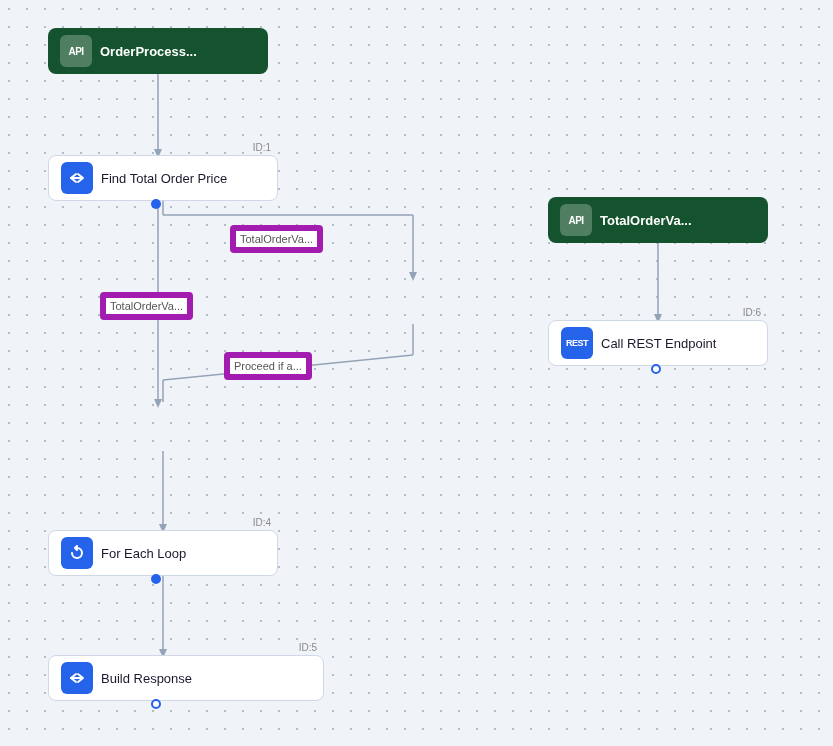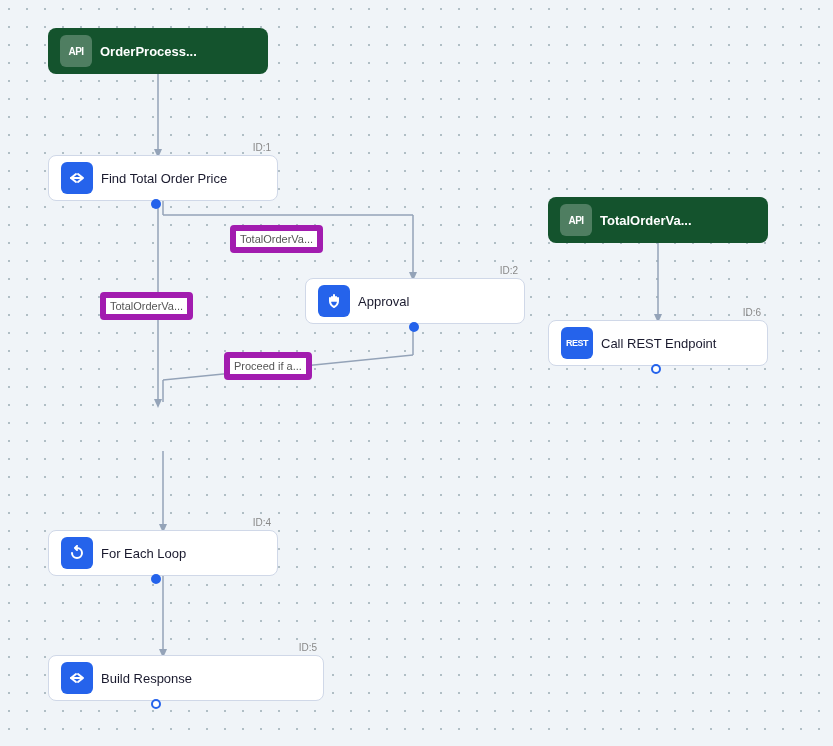--- a/index.html
+++ b/index.html
@@ -195,32 +195,20 @@
   </div>
 
   <div class="edge-label" style="left:230px; top:225px;">
     <span>TotalOrderVa...</span>
   </div>
 
   <div class="edge-label" style="left:100px; top:292px;">
     <span>TotalOrderVa...</span>
   </div>
 
-  <div class="node" style="left:305px; top:278px; width:220px; position:absolute;">
-    <span class="node-id">ID:2</span>
-    <div class="icon-badge">
-      <svg viewBox="0 0 16 16">
-
-        <path d="M8 2v6M6 4v4M4 5v3c0 3 2 5 4 6 2-1 4-3 4-6V5M10 4v4" stroke-linecap="round" stroke-linejoin="round"></path>
-      </svg>
-    </div>
-    <span class="node-label">Approval</span>
-
-    <div class="dot" style="left:108px; top:43px; transform:translateX(-50%);"></div>
-  </div>
 
   <div class="edge-label" style="left:224px; top:352px;">
     <span>Proceed if a...</span>
   </div>
 
 
   <div class="node" style="left:48px; top:530px; width:230px; position:absolute;">
     <span class="node-id">ID:4</span>
     <div class="icon-badge">
       <svg viewBox="0 0 16 16">

